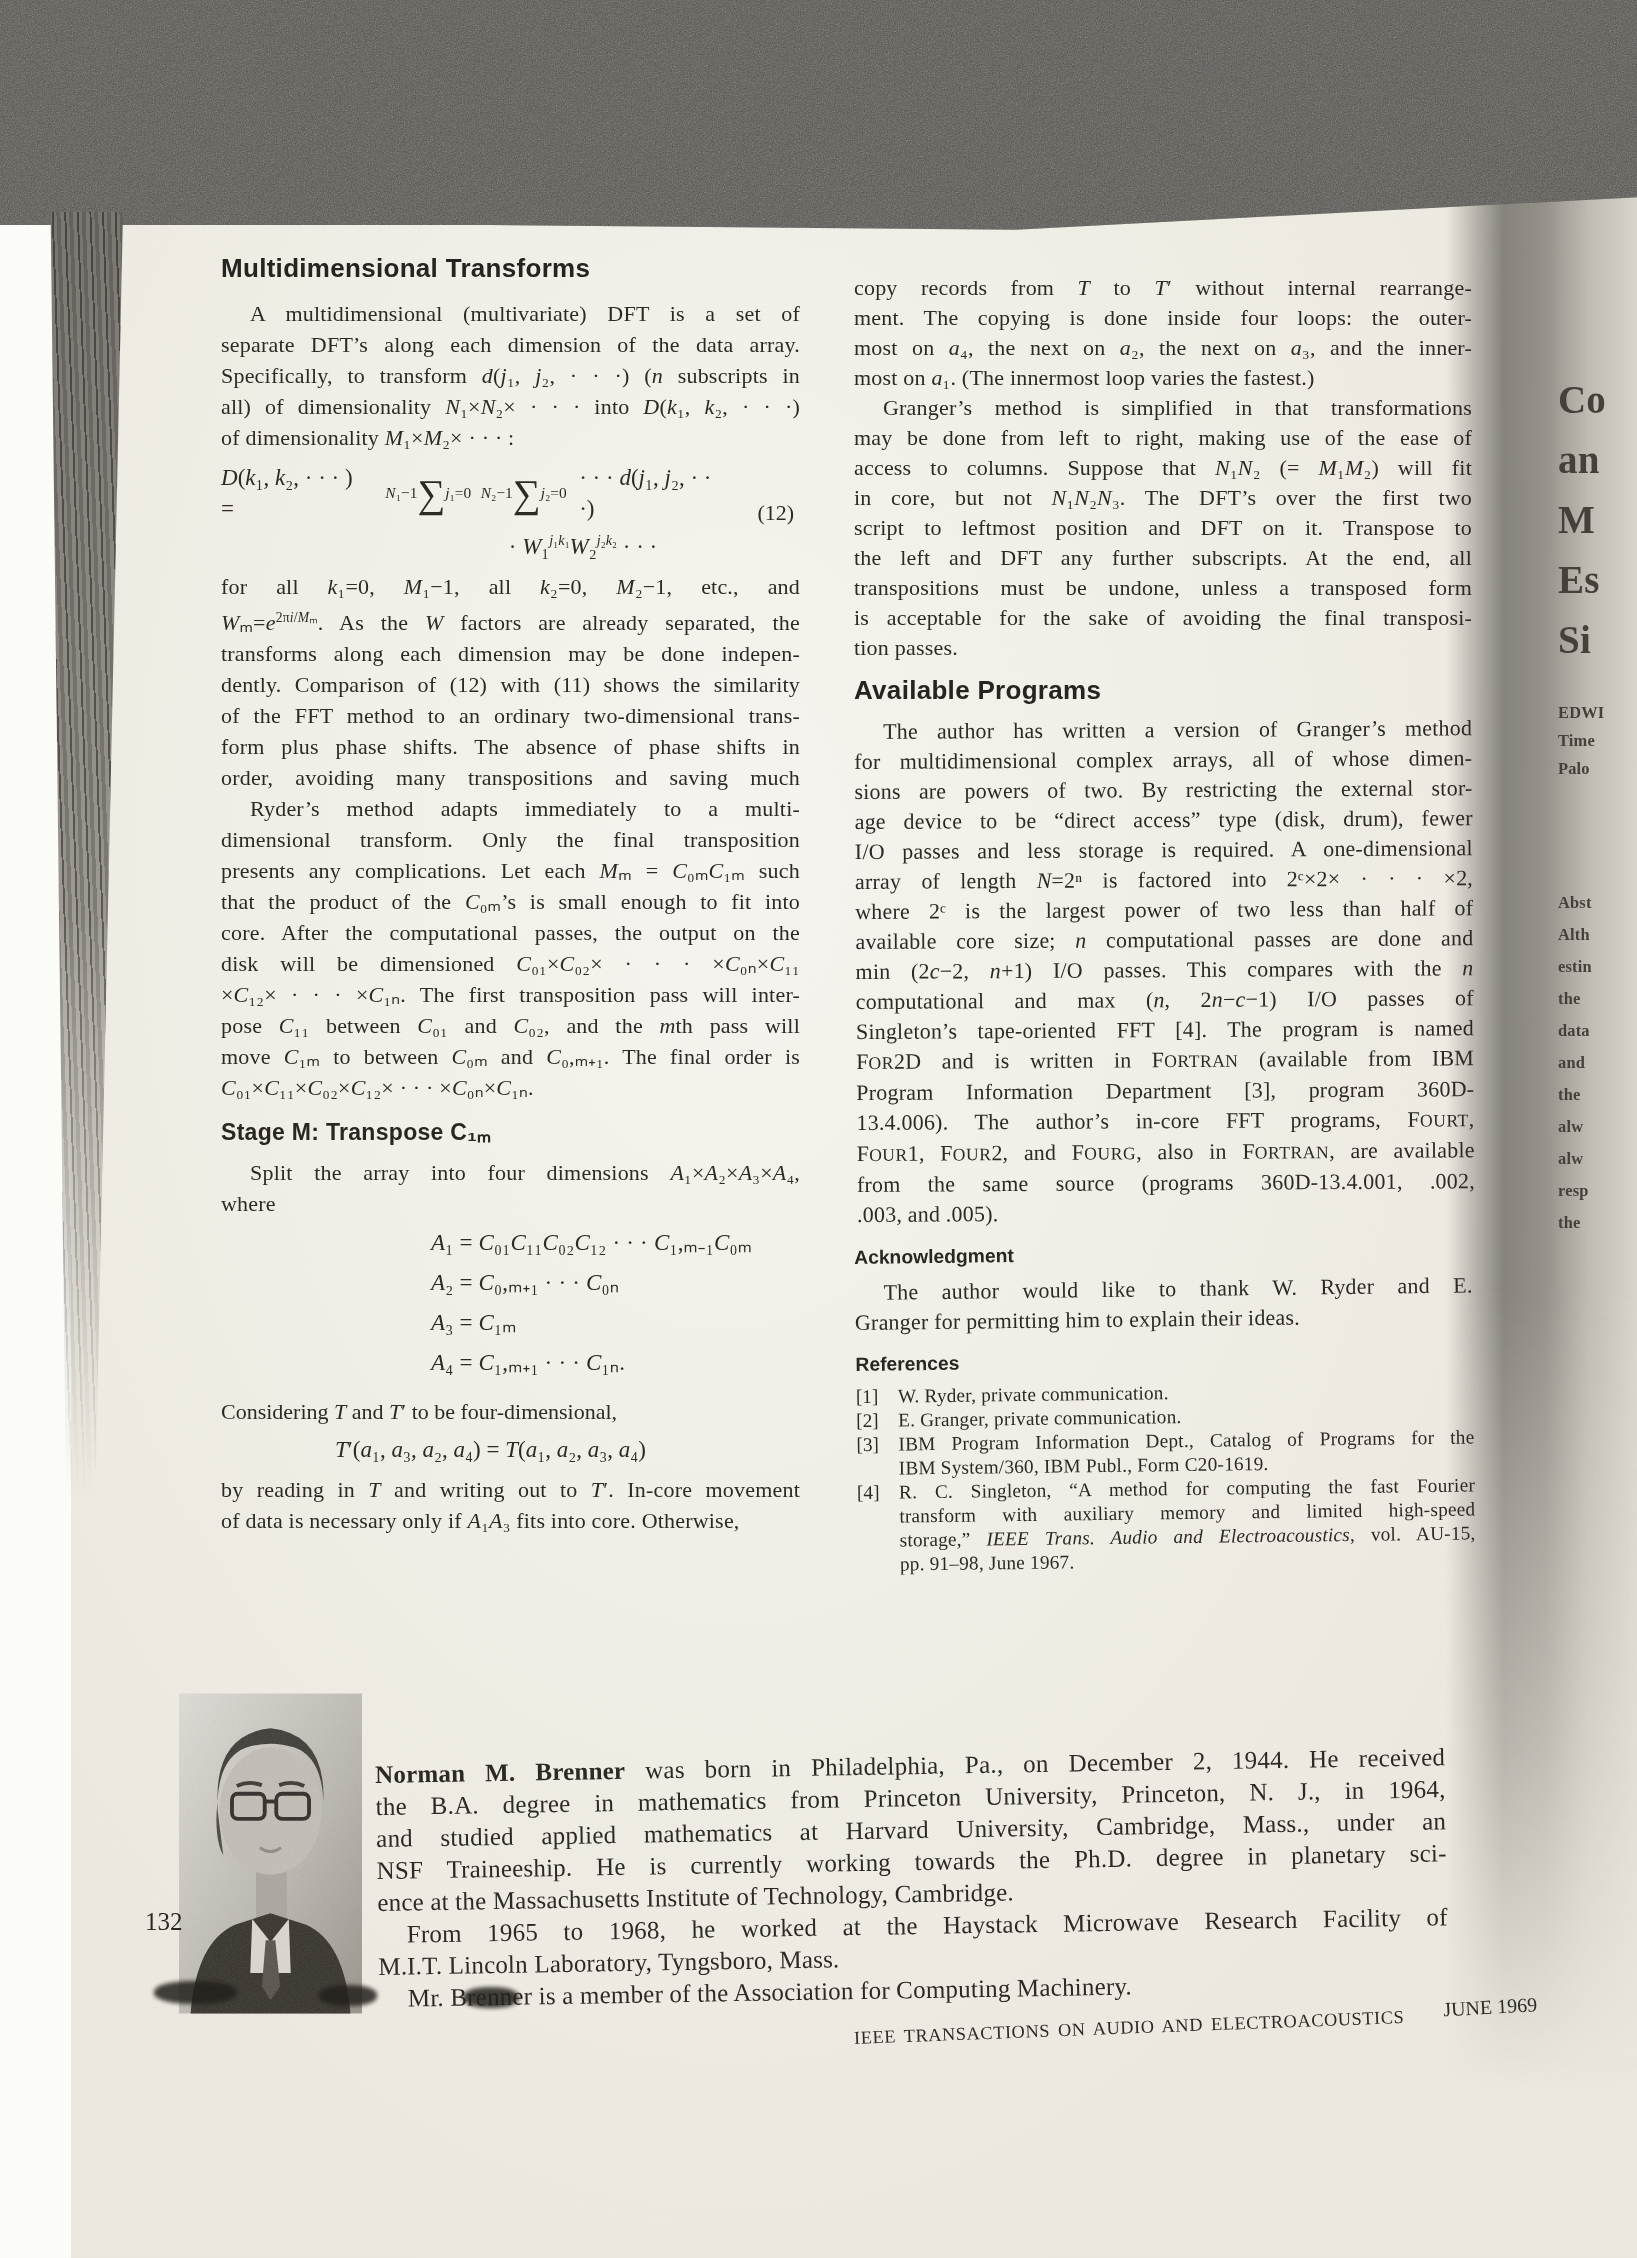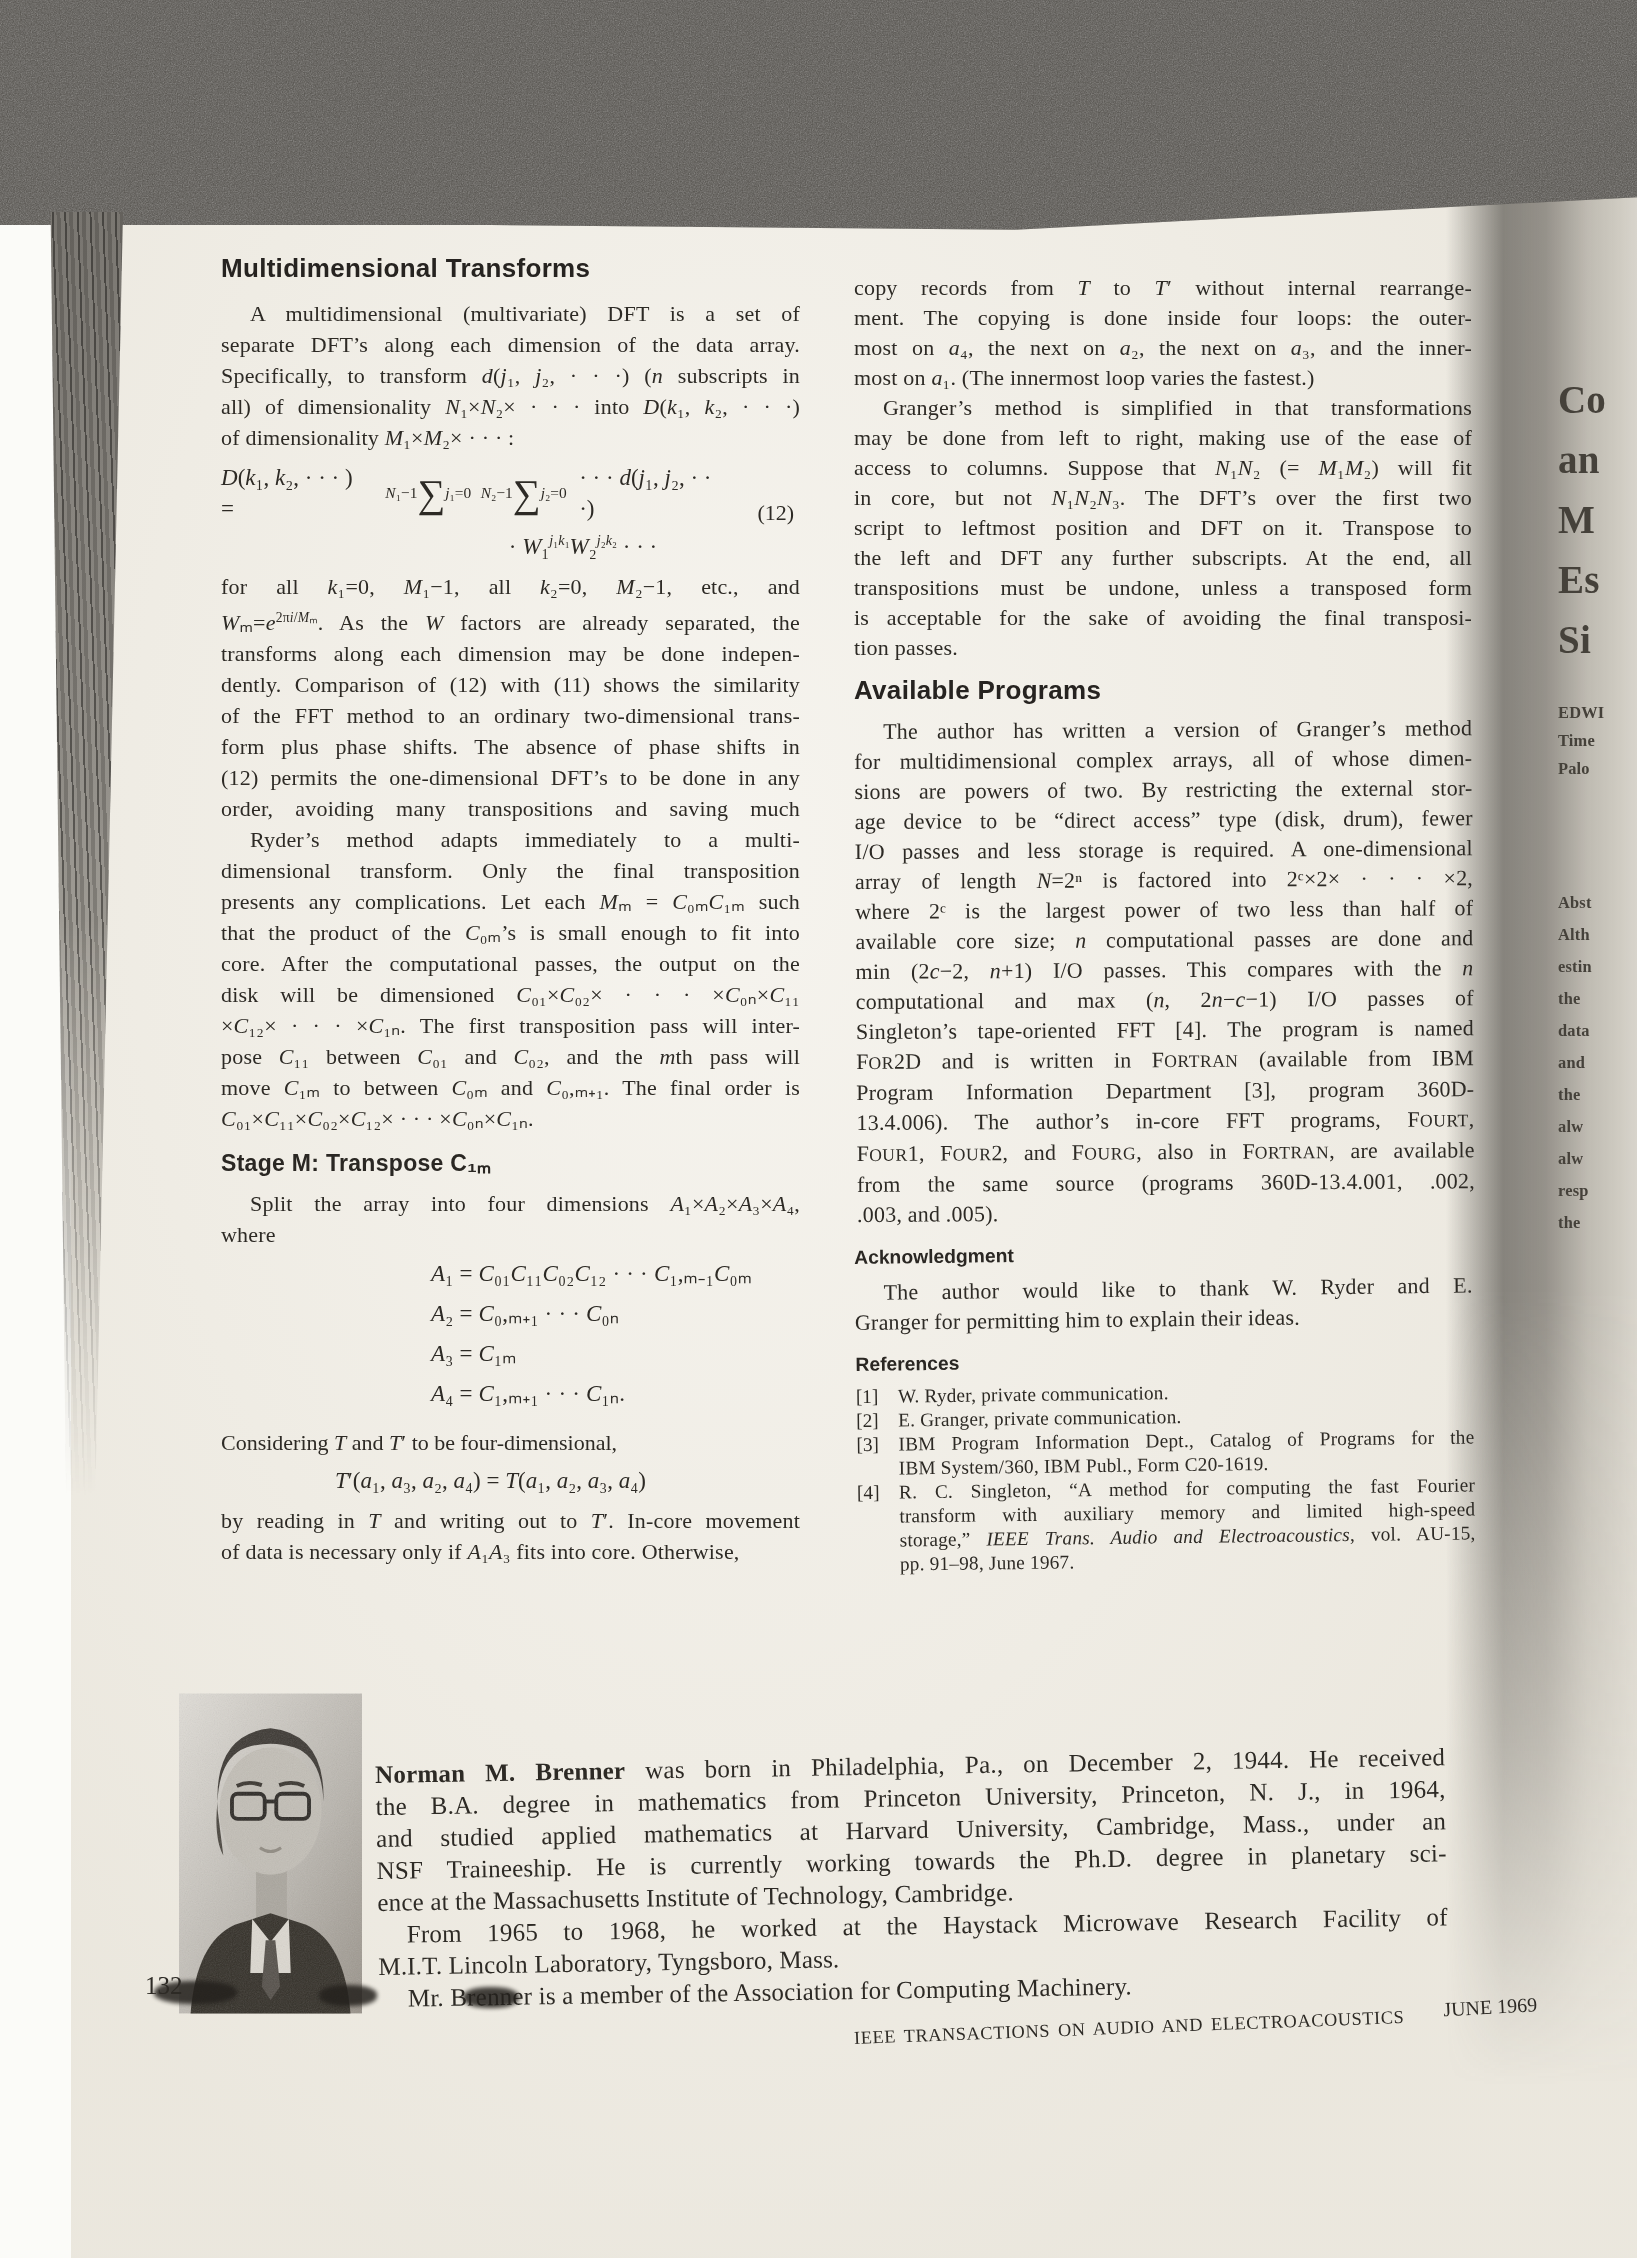--- a/index.html
+++ b/index.html
@@ -84,21 +84,21 @@
   .ref { position:relative; padding-left:42px; font-size:19.3px; line-height:24px; }
   .ref-num { position:absolute; left:0; top:0; }
   #programs-para { transform:rotate(-0.35deg); transform-origin:left top; }
 
   
   #photo { position:absolute; left:179px; top:1693px; width:183px; height:321px; }
   #bio { position:absolute; left:377px; top:1759px; width:1070px; font-size:25px; line-height:32px;
          transform:rotate(-0.95deg); transform-origin:0 50%; }
 
   
-  #page-num { position:absolute; left:145px; top:1972px; font-size:25px; }
+  #page-num { position:absolute; left:145px; top:1908px; font-size:25px; }
   #footer-right { position:absolute; left:854px; top:2026px; width:657px; white-space:nowrap;
                   transform:rotate(-2.2deg); transform-origin:left center; }
   #footer-journal { font-size:18.3px; letter-spacing:0.6px; word-spacing:2.9px; }
   #footer-date { font-size:20px; margin-left:35px; display:inline-block;
                  transform:rotate(-1deg) translateY(-5.8px); }
 
   .artifact { position:absolute; background:#24211d; opacity:0.85; filter:blur(1.9px); border-radius:45%; }
 </style>
 </head>
 <body>
@@ -178,21 +178,20 @@
       <div class="eq-line2">· <i>W</i>₁<sup><i>j</i>₁<i>k</i>₁</sup><i>W</i>₂<sup><i>j</i>₂<i>k</i>₂</sup> · · ·</div>
     </div>
 
     <div class="para">
         <div class="tline first">for all <i>k</i>₁=0, <i>M</i>₁−1, all <i>k</i>₂=0, <i>M</i>₂−1, etc., and</div>
         <div class="tline"><i>W</i>ₘ=<i>e</i><sup>2π<i>i</i>/<i>M</i>ₘ</sup>. As the <i>W</i> factors are already separated, the</div>
         <div class="tline">transforms along each dimension may be done indepen-</div>
         <div class="tline">dently. Comparison of (12) with (11) shows the similarity</div>
         <div class="tline">of the FFT method to an ordinary two-dimensional trans-</div>
         <div class="tline">form plus phase shifts. The absence of phase shifts in</div>
-        <div class="tline">(12) permits the one-dimensional DFT’s to be done in any</div>
         <div class="tline">order, avoiding many transpositions and saving much</div>
       </div>
 
     <div class="para indent">
         <div class="tline first">Ryder’s method adapts immediately to a multi-</div>
         <div class="tline">dimensional transform. Only the final transposition</div>
         <div class="tline">presents any complications. Let each <i>M</i>ₘ = <i>C</i>₀ₘ<i>C</i>₁ₘ such</div>
         <div class="tline">that the product of the <i>C</i>₀ₘ’s is small enough to fit into</div>
         <div class="tline">core. After the computational passes, the output on the</div>
         <div class="tline">disk will be dimensioned <i>C</i>₀₁×<i>C</i>₀₂× · · · ×<i>C</i>₀ₙ×<i>C</i>₁₁</div>

